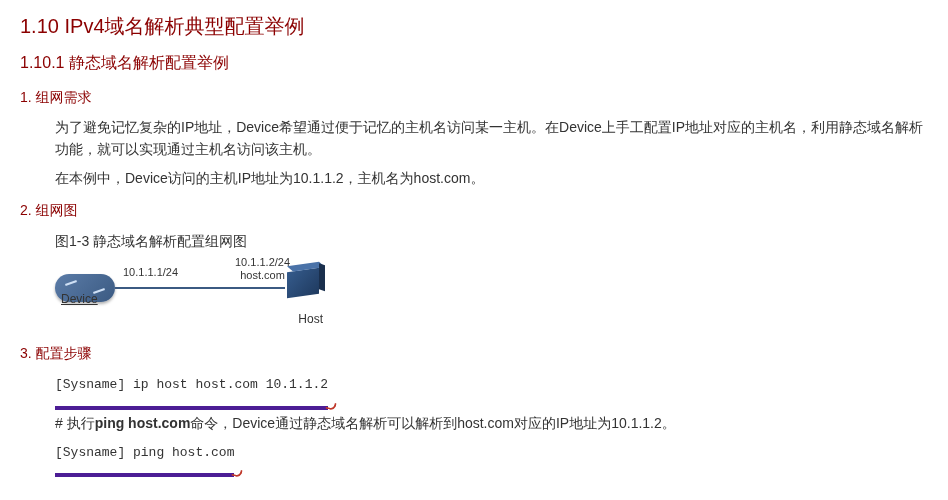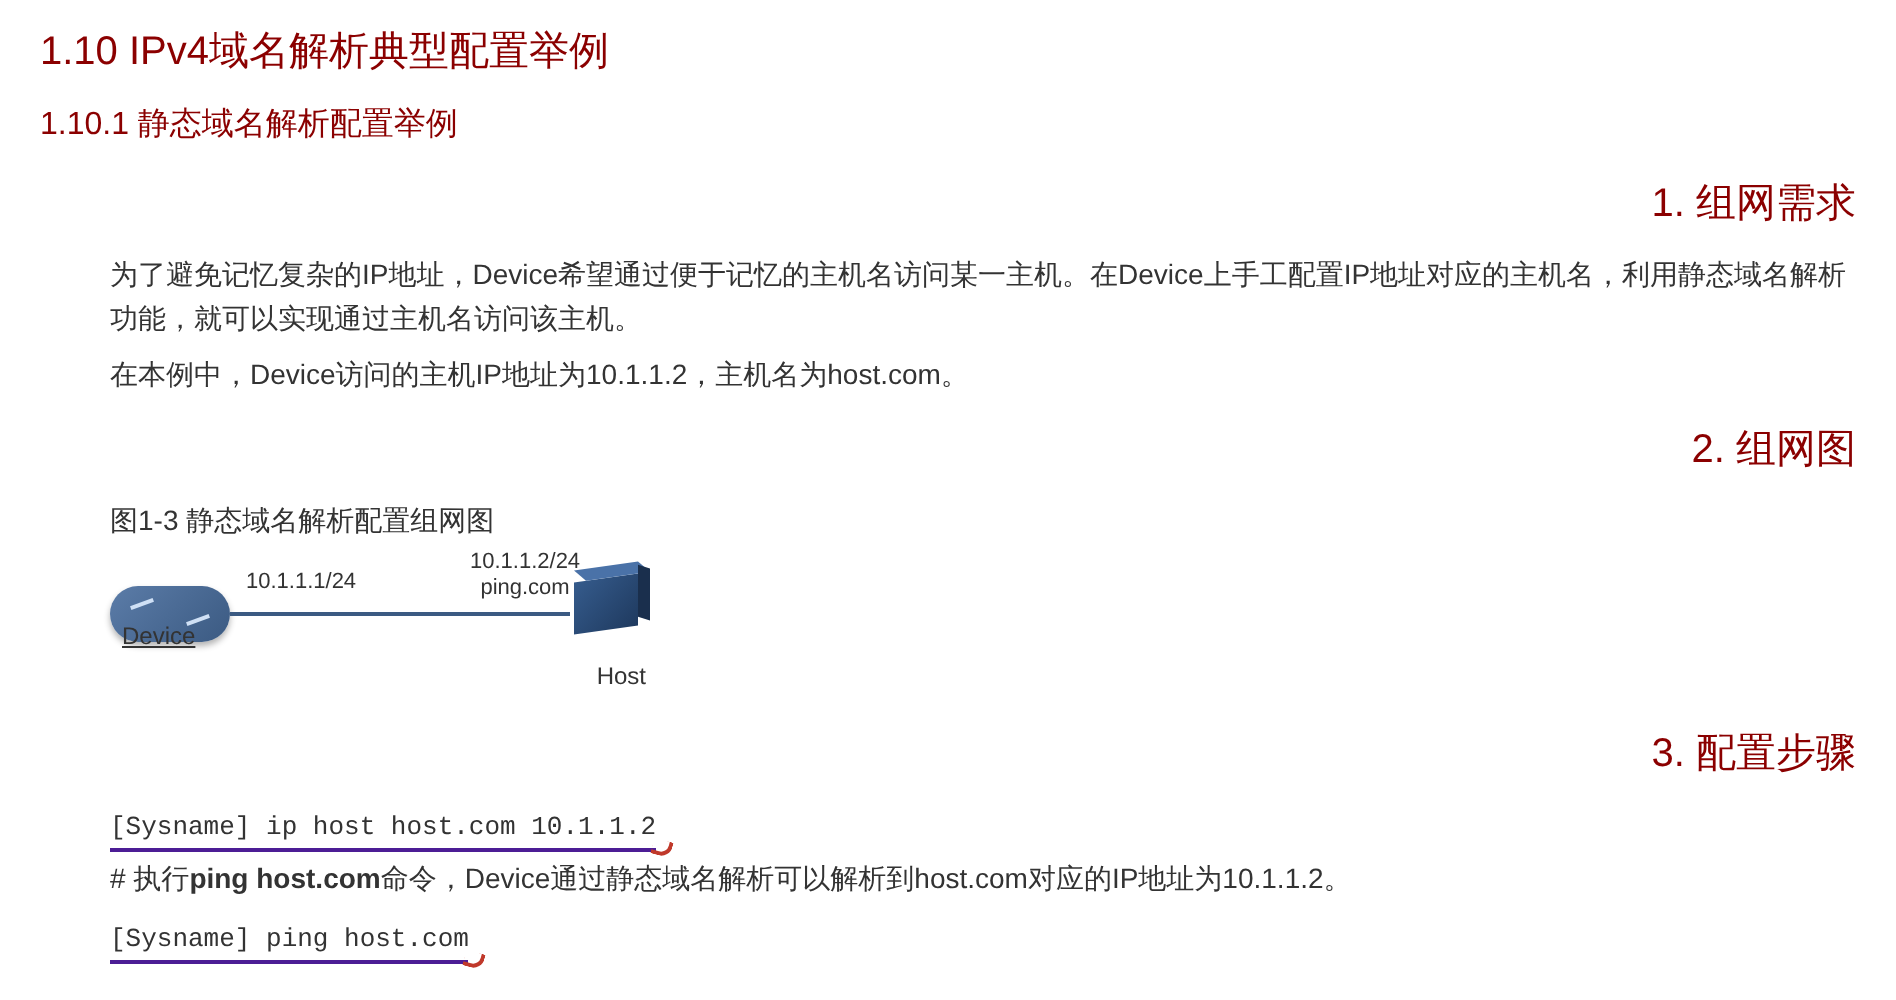--- a/index.html
+++ b/index.html
@@ -18,24 +18,23 @@
       margin-bottom: 8px;
     }
     .h2 {
       color: #8B0000;
       font-size: 16px;
       font-weight: normal;
       margin-bottom: 8px;
     }
     .h3 {
       color: #8B0000;
-      font-size: 20px;
+      font-size: 14px;
       font-weight: normal;
       margin: 10px 0 8px 0;
-      text-align: right;
     }
     .indent {
       margin-left: 35px;
     }
     .para {
       margin-bottom: 6px;
       color: #333;
     }
     .fig-caption {
       margin-bottom: 10px;
@@ -121,22 +120,22 @@
     .cmd-line {
       font-family: "Courier New", monospace;
       font-size: 13px;
       color: #333;
       display: inline-block;
       position: relative;
       line-height: 1.4;
     }
     .cmd-row { margin: 2px 0; }
     .underline-red {
-      border-bottom: 2px solid #4c1d95;
-      padding-bottom: 1px;
+      border-bottom: 4px solid #4c1d95;
+      padding-bottom: 11px;
       position: relative;
     }
     .underline-red::after{
       content:"";
       position:absolute;
       right:-8px;
       bottom:-4px;
       width:8px; height:6px;
       border-right:2px solid #c0392b;
       border-bottom:2px solid #c0392b;
@@ -162,21 +161,21 @@
   <p class="para fig-caption">图1-3 静态域名解析配置组网图</p>
   <div class="diagram">
     <div class="router-icon"></div>
     <div class="link-line"></div>
     <div class="host-icon">
         <div class="host-box"></div>
       </div>
     <div class="ip-label left">10.1.1.1/24</div>
     <div class="ip-label right">
       <span>10.1.1.2/24</span><br>
-      <span>ping.com</span>
+      <span>host.com</span>
     </div>
     <div class="dev-label device">Device</div>
     <div class="dev-label host">Host</div>
   </div>
 </div>
 
 <div class="h3">3. 配置步骤</div>
 <div class="indent">
   <div class="cmd-row"><span class="cmd-line underline-red">[Sysname] ip host host.com 10.1.1.2</span></div>
   <p class="para">

